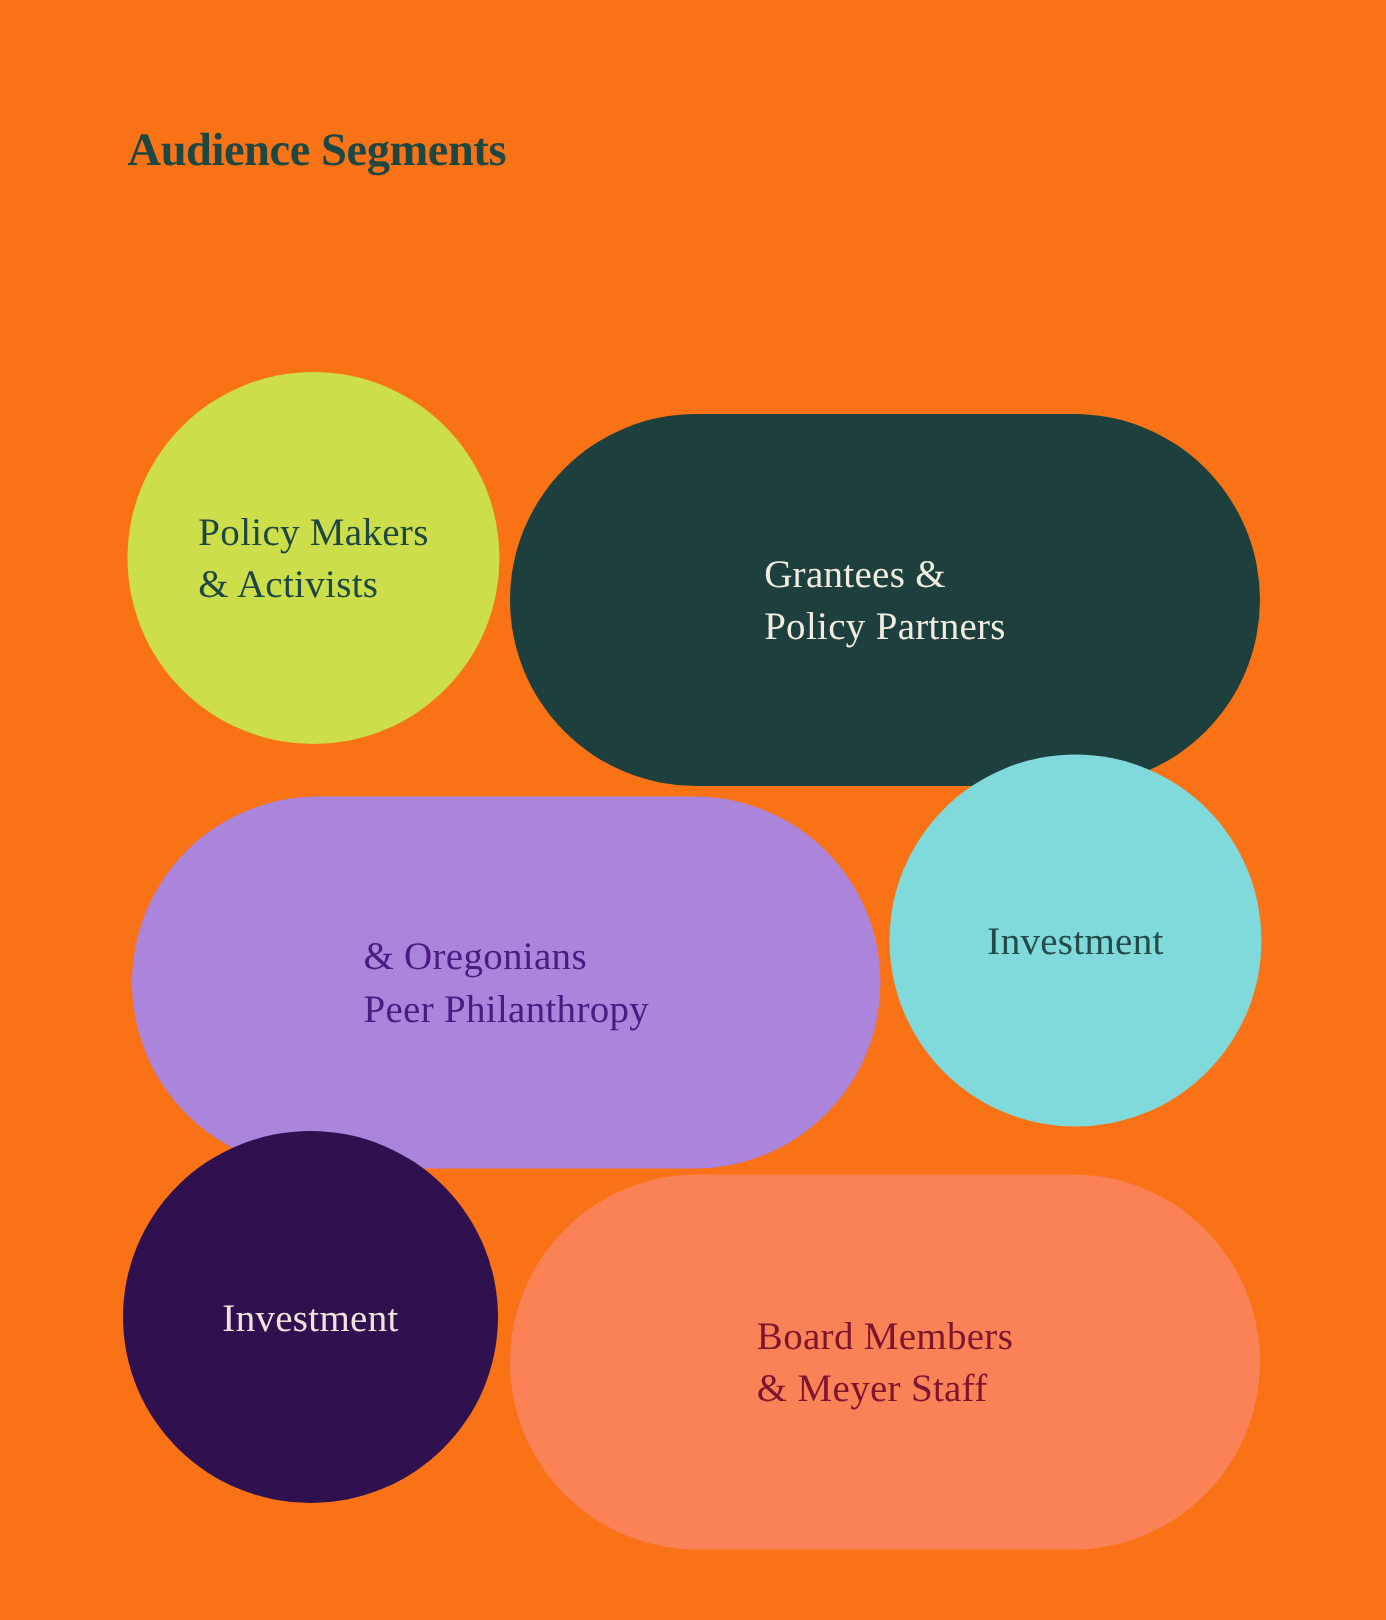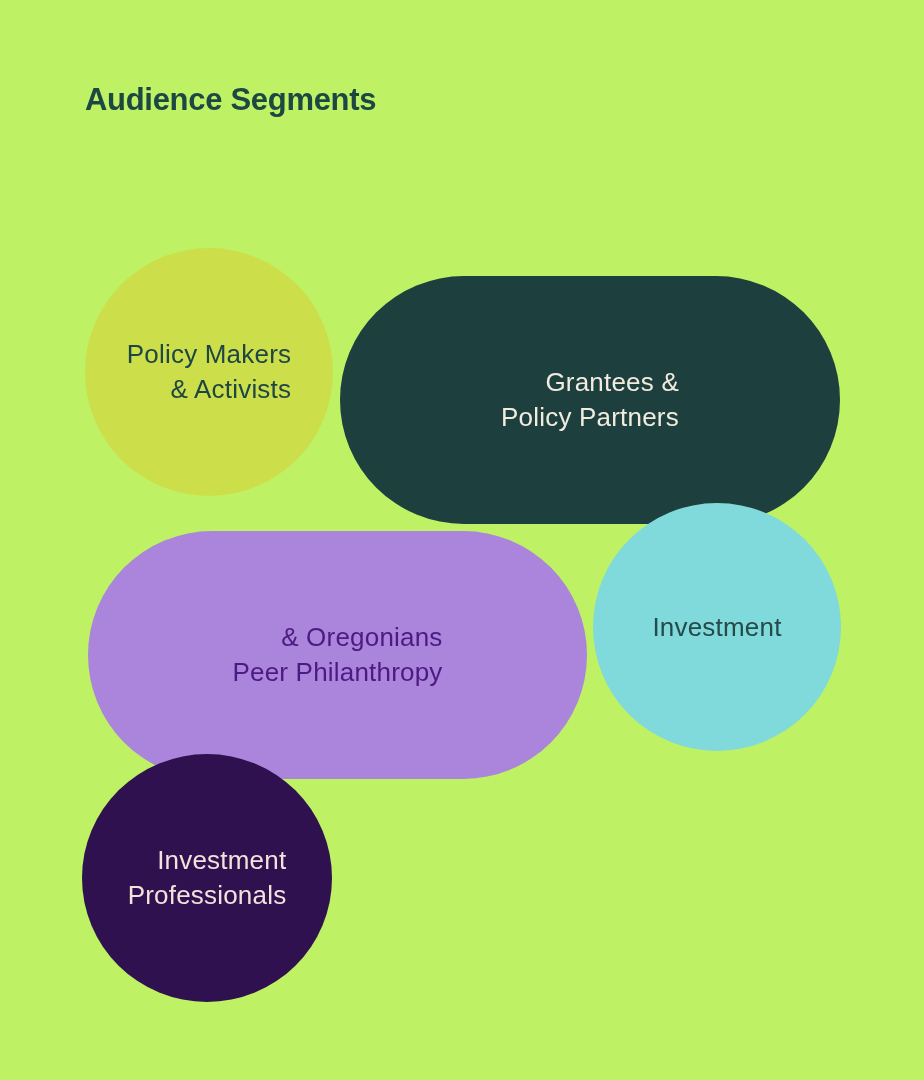--- a/index.html
+++ b/index.html
@@ -20,21 +20,21 @@
     top: 82px;
     font-size: 31px;
     font-weight: 700;
     letter-spacing: -0.3px;
   }
   .shape {
     position: absolute;
     display: flex;
     align-items: center;
     justify-content: center;
-    text-align: right;
+    text-align: left;
   }
   .shape .label {
     font-size: 26px;
     font-weight: 400;
     line-height: 35px;
     letter-spacing: 0.2px;
   }
   .shape .label span { display: block; }
 
   .circle { border-radius: 50%; }
@@ -46,21 +46,21 @@
   
   .seg-2 { left: 88px;  top: 503px; width: 499px; height: 248px; }
   .seg-3 { left: 593px; top: 503px; width: 248px; height: 248px; }
   
   .seg-4 { left: 82px;  top: 754px; width: 250px; height: 248px; }
   .seg-5 { left: 340px; top: 755px; width: 500px; height: 250px; }
 </style>
 </head>
 <body>
 
-<div class="canvas" style="background-color: #bef264;">
+<div class="canvas" style="background-color: #f97316; font-family: Liberation Serif, serif;">
 
   <h1 class="page-title" style="color: rgb(29, 71, 66);">Audience Segments</h1>
 
   <div class="shape circle seg-0" style="background-color: rgb(204, 223, 74); color: rgb(30, 70, 68);">
     <div class="label">
       <span>Policy Makers</span>
       <span>&amp; Activists</span>
     </div>
   </div>
 
@@ -80,18 +80,23 @@
 
   <div class="shape circle seg-3" style="background-color: rgb(128, 217, 218); color: rgb(36, 74, 74);">
     <div class="label">
       <span>Investment</span>
     </div>
   </div>
 
   <div class="shape circle seg-4" style="background-color: rgb(47, 17, 80); color: rgb(242, 226, 220);">
     <div class="label">
       <span>Investment</span>
-      <span>Professionals</span>
     </div>
   </div>
 
+  <div class="shape pill seg-5" style="background-color: rgb(251, 130, 87); color: rgb(125, 20, 48);">
+    <div class="label">
+      <span>Board Members</span>
+      <span>&amp; Meyer Staff</span>
+    </div>
+  </div>
 
 </div>
 
 </body></html>

